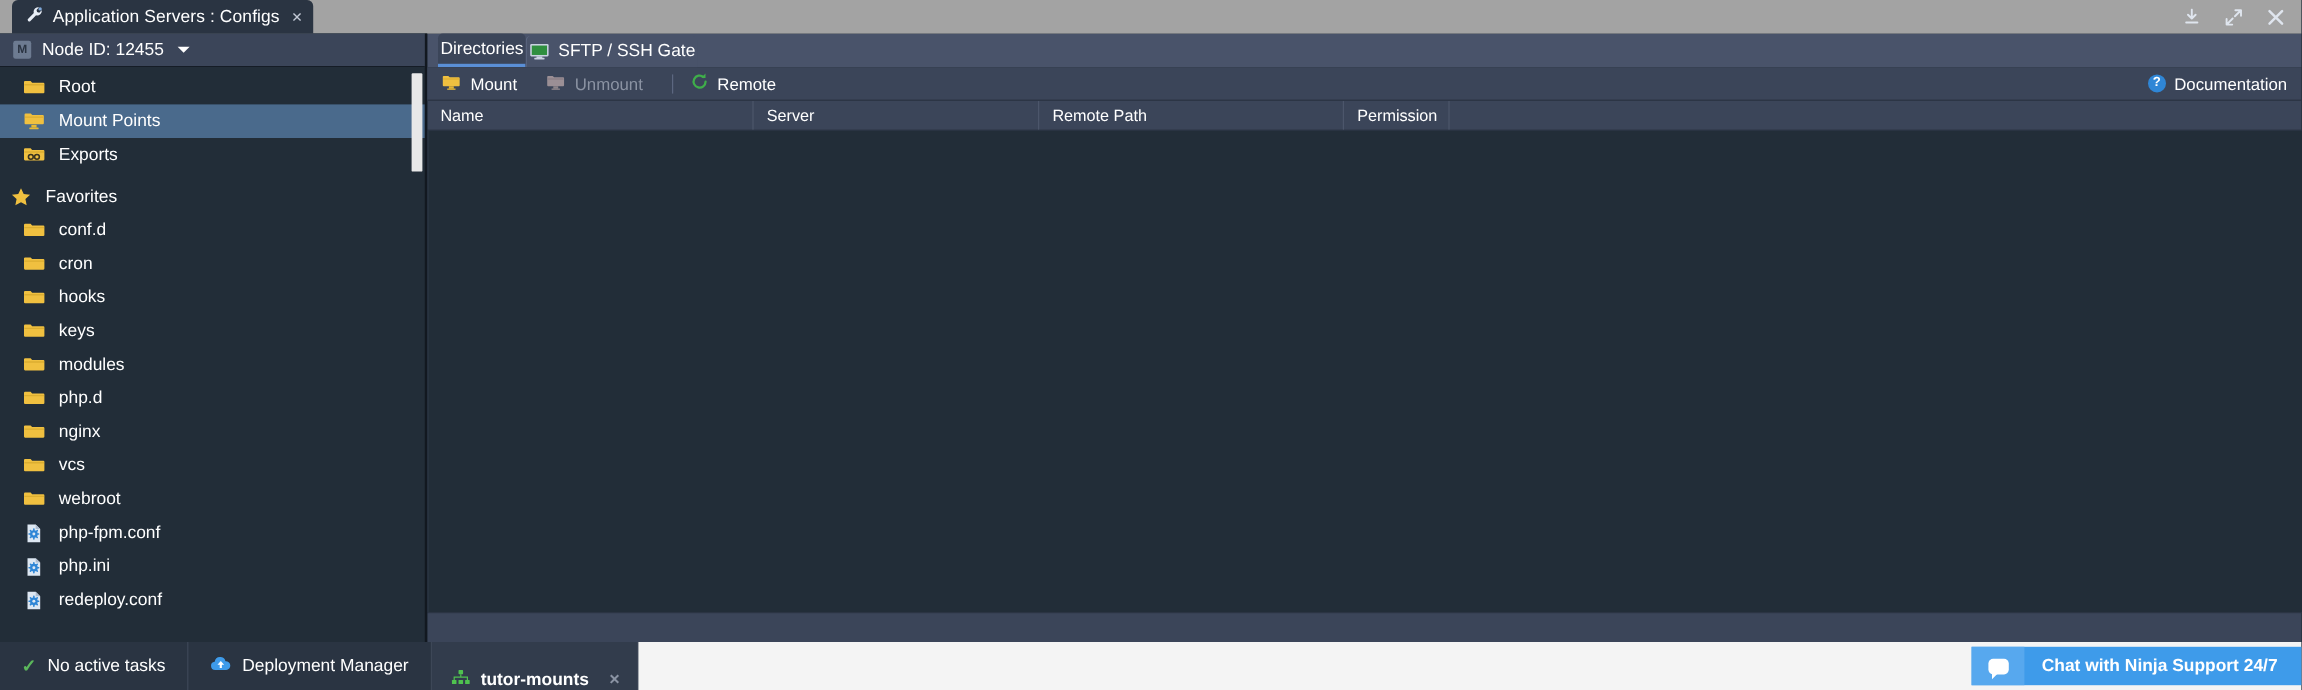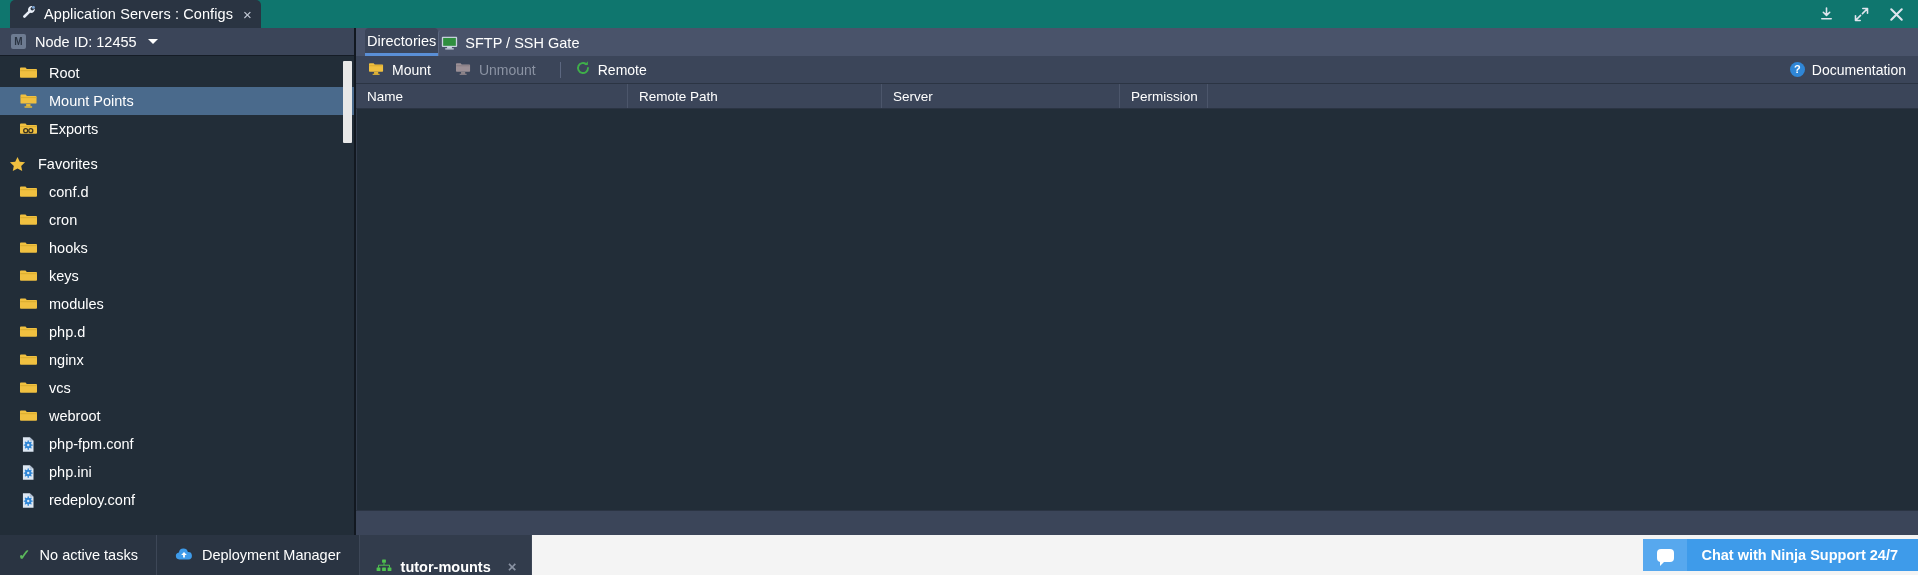--- a/index.html
+++ b/index.html
@@ -6,21 +6,21 @@
   html, body {
     width: 1918px; height: 575px;
     background: #222d38;
     font-family: "Liberation Sans", sans-serif;
     overflow: hidden;
   }
 
   
   .titlebar {
     height: 28px;
-    background: #0f766e;
+    background: #a3a3a3;
     display: flex;
     align-items: center;
     position: relative;
   }
   .tab-title {
     height: 28px;
     background: #2a3442;
     border-top-left-radius: 5px;
     border-top-right-radius: 5px;
     display: flex;
@@ -475,25 +475,25 @@
       <div class="doc-link">
         <span class="help-circle">?</span>
         <span>Documentation</span>
       </div>
     </div>
 
     <div class="grid-head" id="grid-head">
         <div class="gh-cell" style="width: 272px; flex: 0 0 272px;">
           <span>Name</span>
         </div>
+        <div class="gh-cell" style="width: 238px; flex: 0 0 238px;">
+          <span>Server</span>
+        </div>
         <div class="gh-cell" style="width: 254px; flex: 0 0 254px;">
           <span>Remote Path</span>
-        </div>
-        <div class="gh-cell" style="width: 238px; flex: 0 0 238px;">
-          <span>Server</span>
         </div>
         <div class="gh-cell" style="width: 88px; flex: 0 0 88px;">
           <span>Permission</span>
         </div>
         <div class="gh-cell" style="flex: 1 1 0%; border-right: none;">
           <span></span>
         </div>
       </div>
     <div class="grid-body" id="grid-body"></div>
     <div class="panel-footer"></div>

